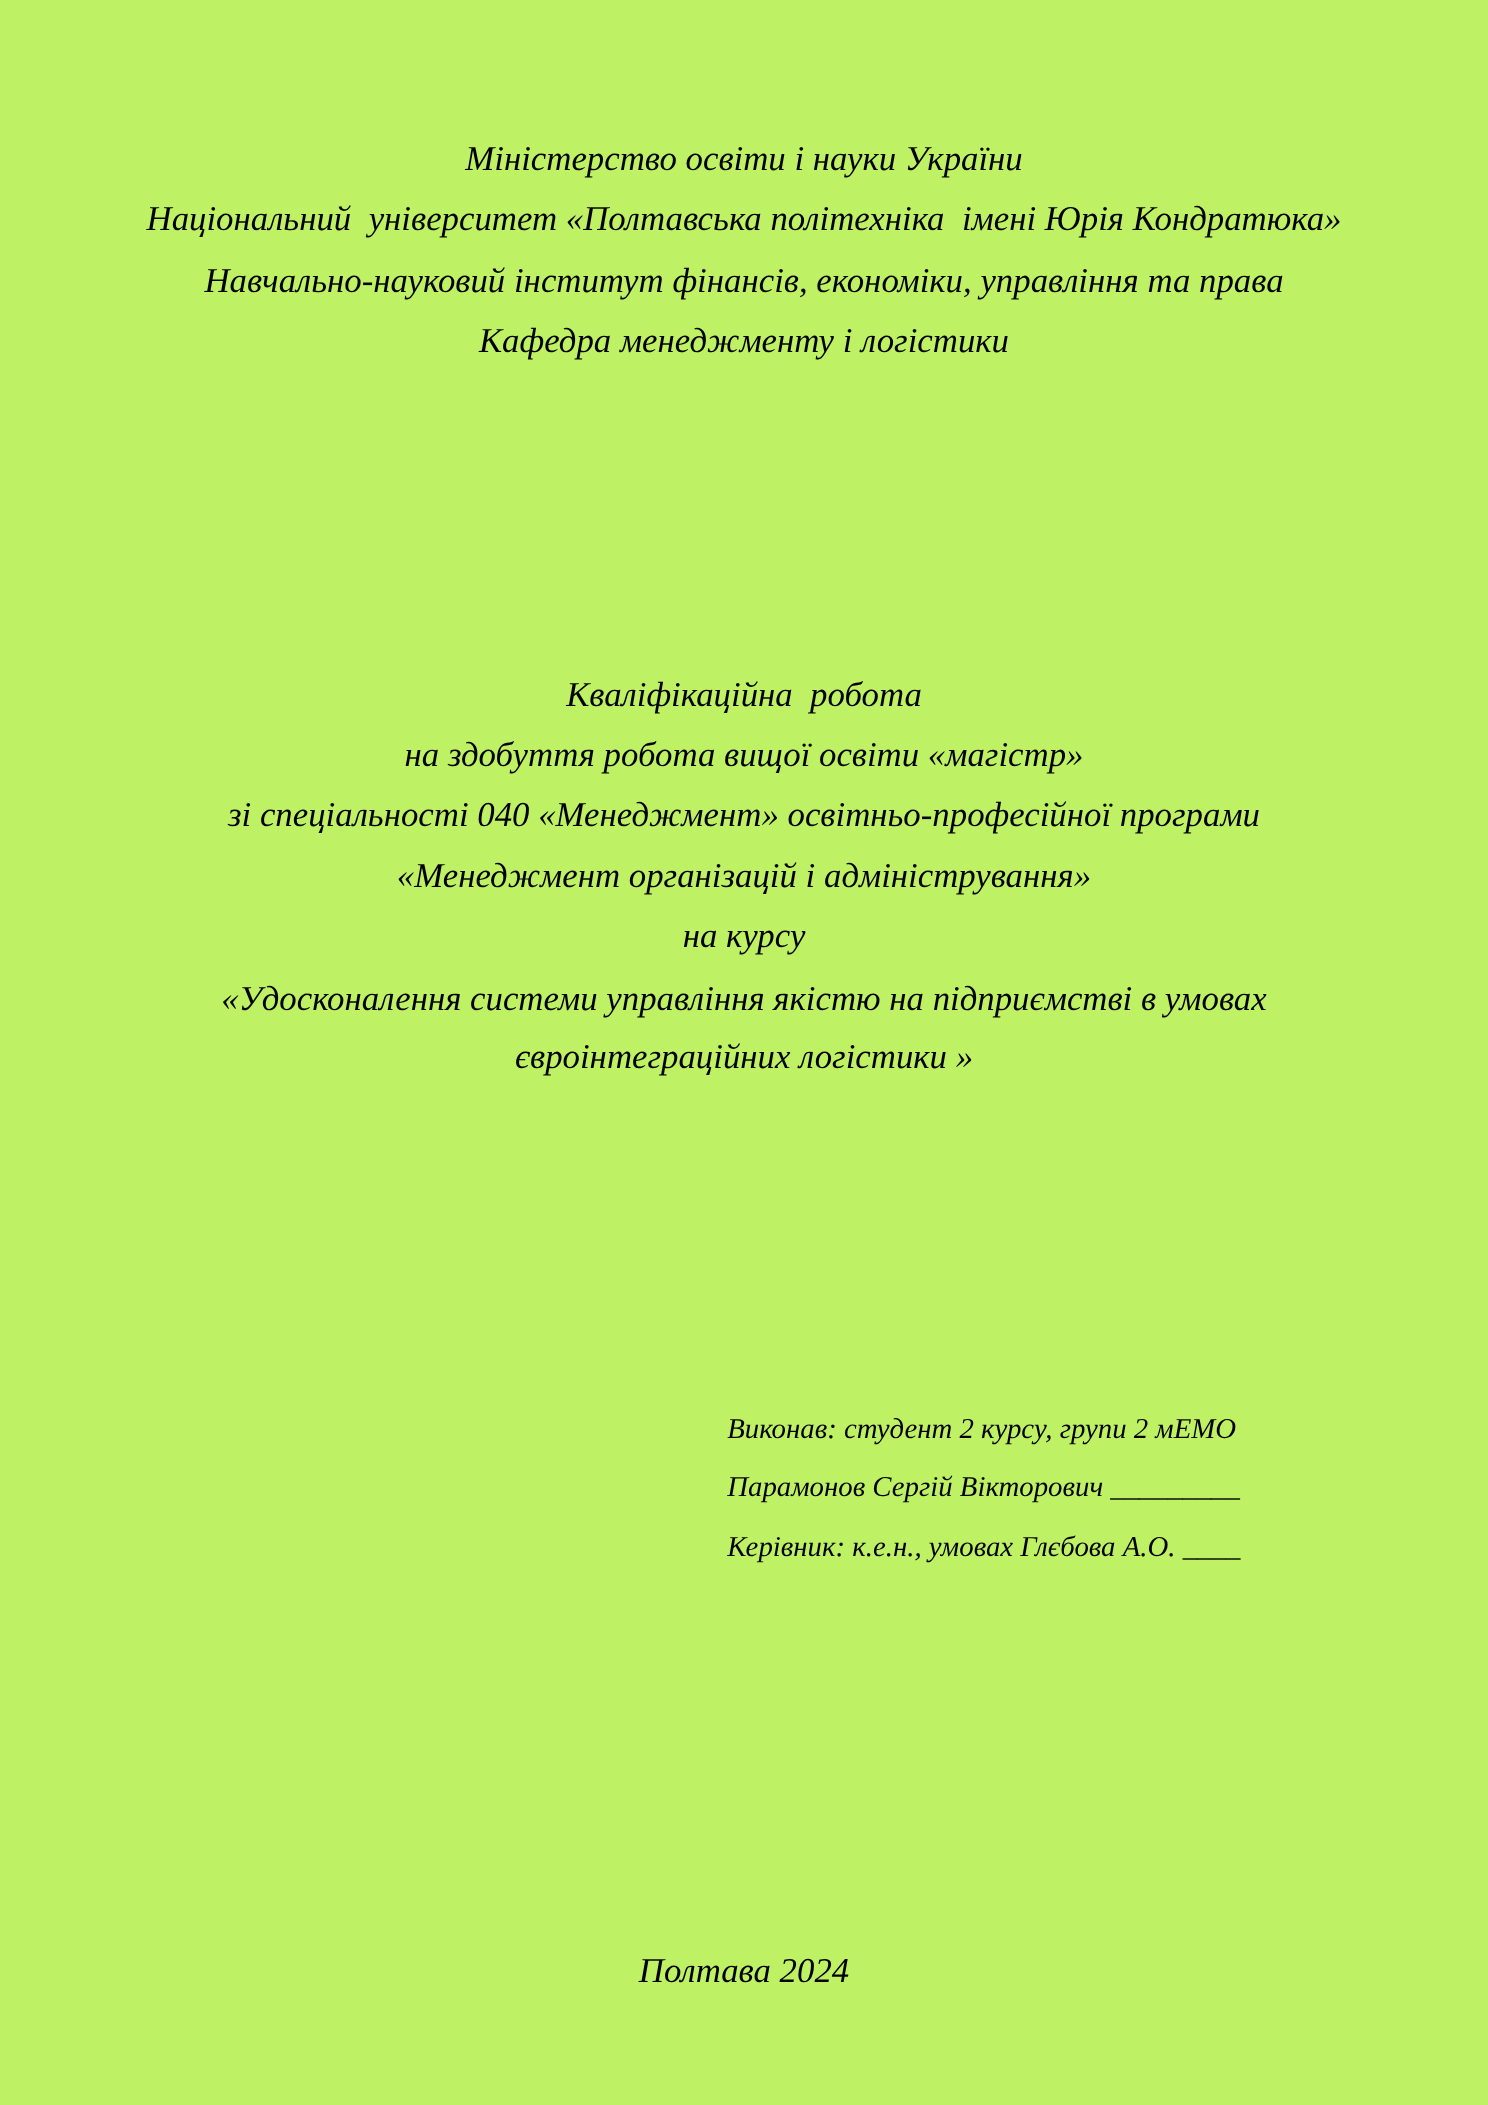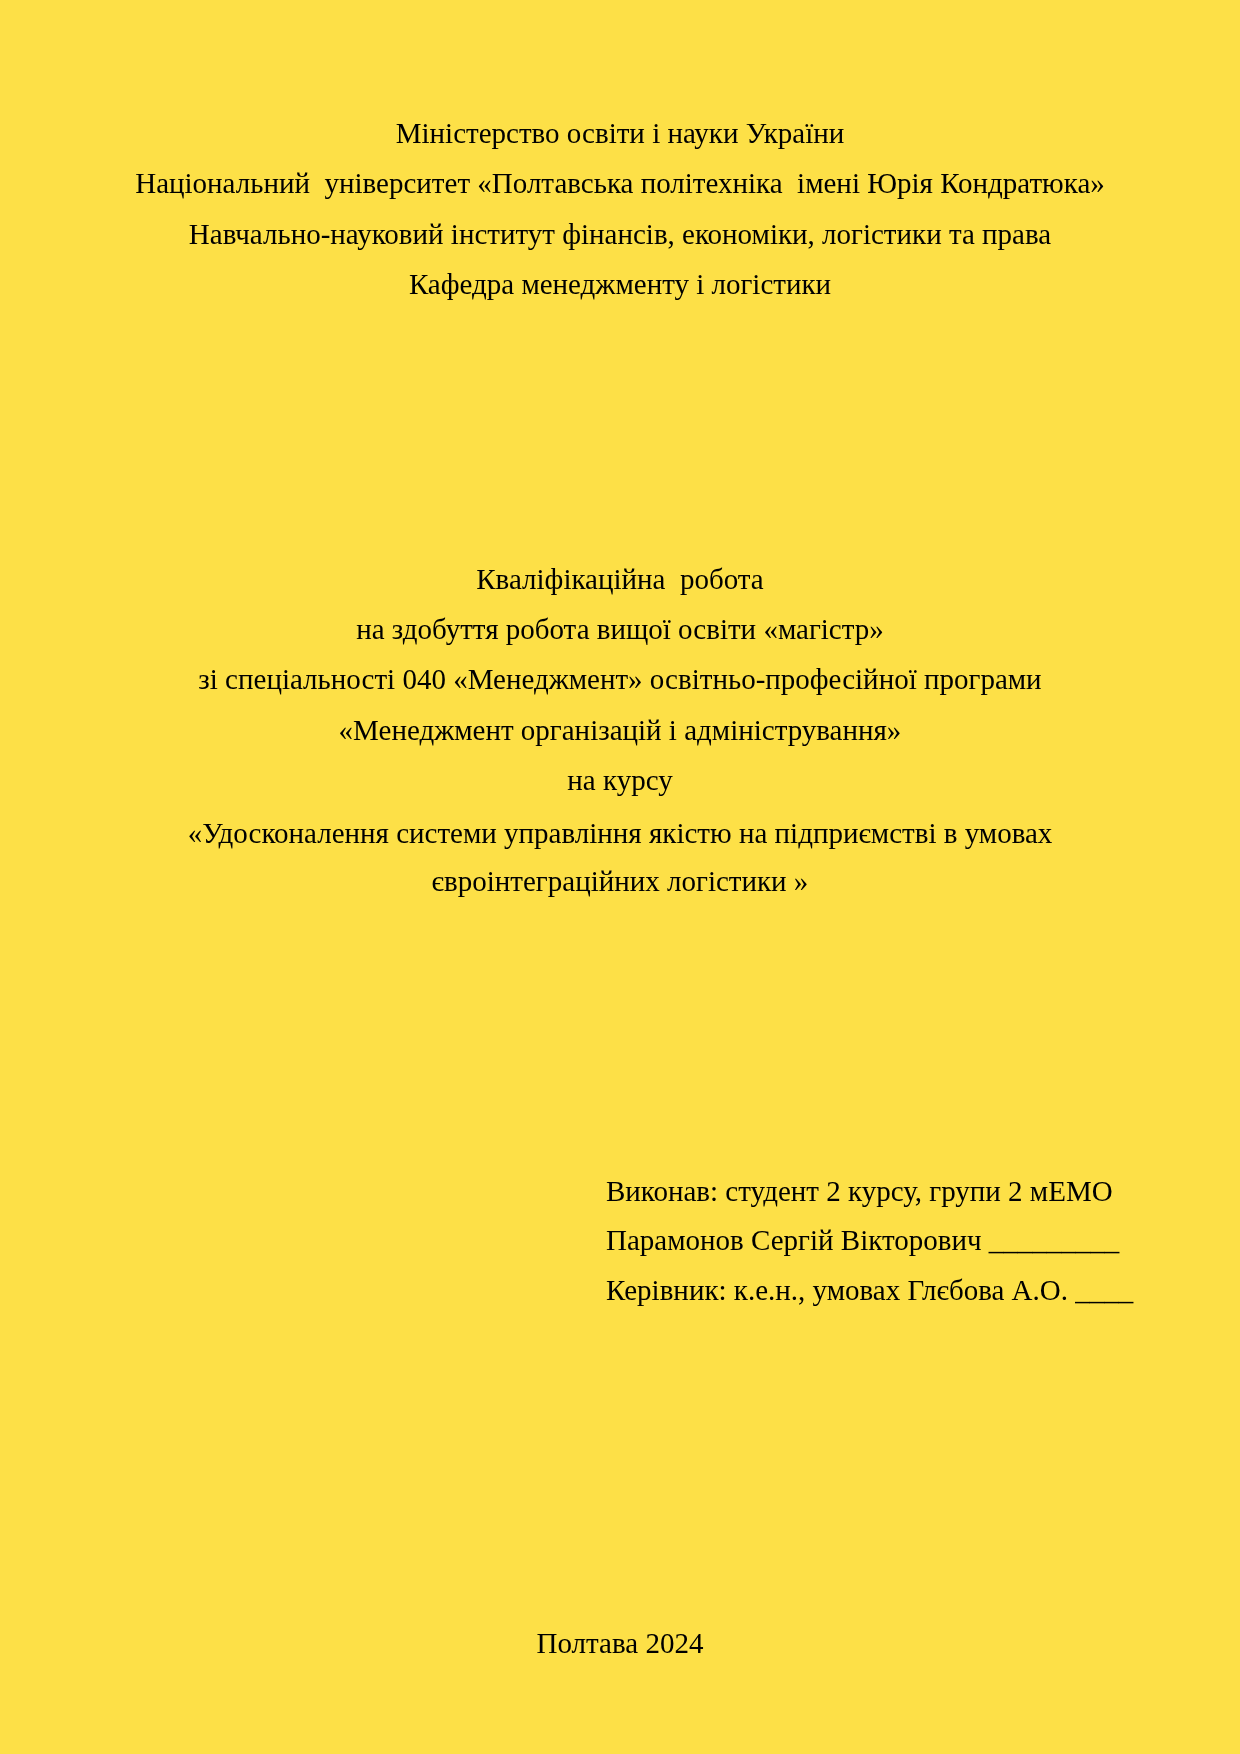--- a/index.html
+++ b/index.html
@@ -1,38 +1,38 @@
 <!DOCTYPE html>
 <html><head>
 <meta charset="utf-8">
 <style>
   html, body { margin: 0; padding: 0; background: #ffffff; }
   body {
     width: 1240px; height: 1754px; position: relative; overflow: hidden;
     font-family: "Liberation Serif", "DejaVu Serif", serif;
     color: #000000;
   }
-  .page { position: absolute; left: 0; top: 0; width: 1240px; height: 1754px; background: #fde047; }
+  .page { position: absolute; left: 0; top: 0; width: 1240px; height: 1754px; background: #bef264; font-style: italic; }
   .line {
     position: absolute; left: 0; width: 1240px; text-align: center;
     font-size: 29px; line-height: 36px; white-space: pre;
   }
   .sig {
-    position: absolute; left: 606px; font-size: 29px; line-height: 36px; white-space: pre;
+    position: absolute; left: 606px; font-size: 24px; line-height: 36px; white-space: pre;
   }
 </style>
 </head>
 <body>
 
 <div class="page">
 
   <div>
     <div class="line" style="top:115px">Міністерство освіти і науки України</div>
     <div class="line" style="top:165px">Національний  університет «Полтавська політехніка  імені Юрія Кондратюка»</div>
-    <div class="line" style="top:216px">Навчально-науковий інститут фінансів, економіки, логістики та права</div>
+    <div class="line" style="top:216px">Навчально-науковий інститут фінансів, економіки, управління та права</div>
     <div class="line" style="top:266px">Кафедра менеджменту і логістики</div>
   </div>
 
   <div>
     <div class="line" style="top:561px">Кваліфікаційна  робота</div>
     <div class="line" style="top:611px">на здобуття робота вищої освіти «магістр»</div>
     <div class="line" style="top:661px">зі спеціальності 040 «Менеджмент» освітньо-професійної програми</div>
     <div class="line" style="top:712px">«Менеджмент організацій і адміністрування»</div>
     <div class="line" style="top:762px">на курсу</div>
     <div class="line" style="top:815px">«Удосконалення системи управління якістю на підприємстві в умовах</div>

